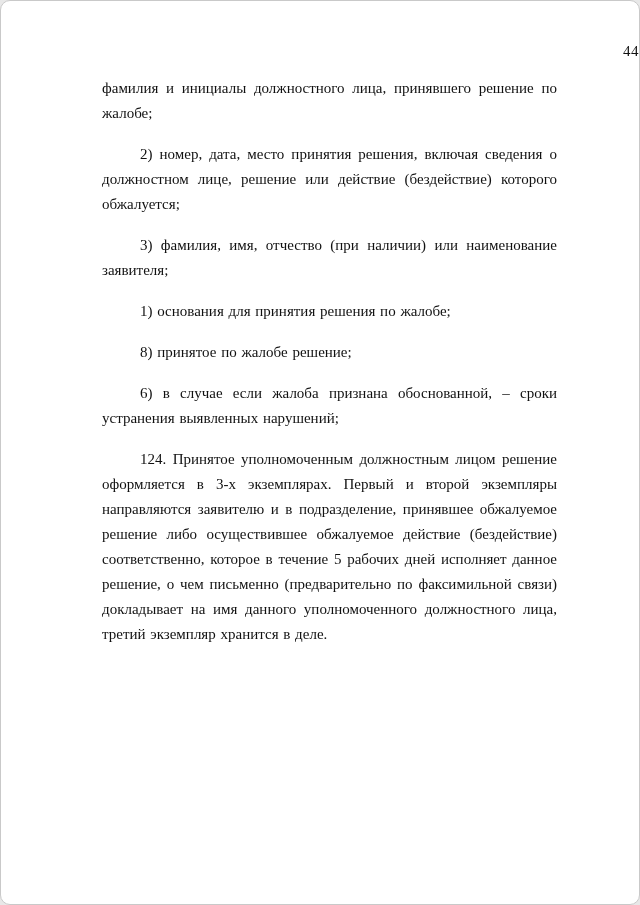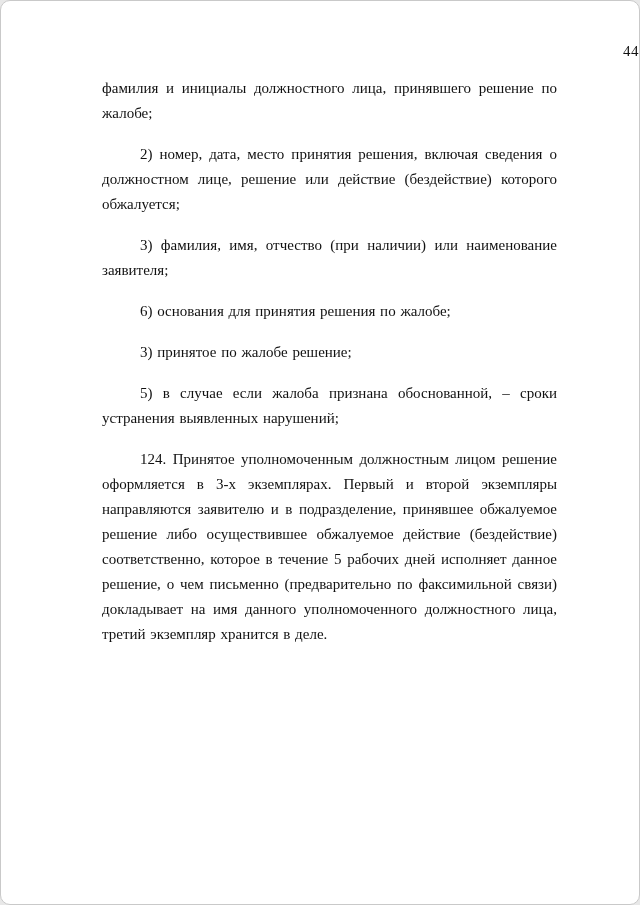--- a/index.html
+++ b/index.html
@@ -46,18 +46,18 @@
 </head>
 <body>
 
 <div class="page">
   <div class="page-number">44</div>
 
   <div class="content">
     <p class="para">фамилия и инициалы должностного лица, принявшего решение по жалобе;</p>
     <p class="para indent">2) номер, дата, место принятия решения, включая сведения о должностном лице, решение или действие (бездействие) которого обжалуется;</p>
     <p class="para indent">3) фамилия, имя, отчество (при наличии) или наименование заявителя;</p>
-    <p class="para indent">6) основания для принятия решения по жалобе;</p>
-    <p class="para indent">3) принятое по жалобе решение;</p>
-    <p class="para indent">5) в случае если жалоба признана обоснованной, – сроки устранения выявленных нарушений;</p>
+    <p class="para indent">1) основания для принятия решения по жалобе;</p>
+    <p class="para indent">8) принятое по жалобе решение;</p>
+    <p class="para indent">6) в случае если жалоба признана обоснованной, – сроки устранения выявленных нарушений;</p>
     <p class="para indent">124. Принятое уполномоченным должностным лицом решение оформляется в 3-х экземплярах. Первый и второй экземпляры направляются заявителю и в подразделение, принявшее обжалуемое решение либо осуществившее обжалуемое действие (бездействие) соответственно, которое в течение 5 рабочих дней исполняет данное решение, о чем письменно (предварительно по факсимильной связи) докладывает на имя данного уполномоченного должностного лица, третий экземпляр хранится в деле.</p>
   </div>
 </div>
 
 </body></html>

